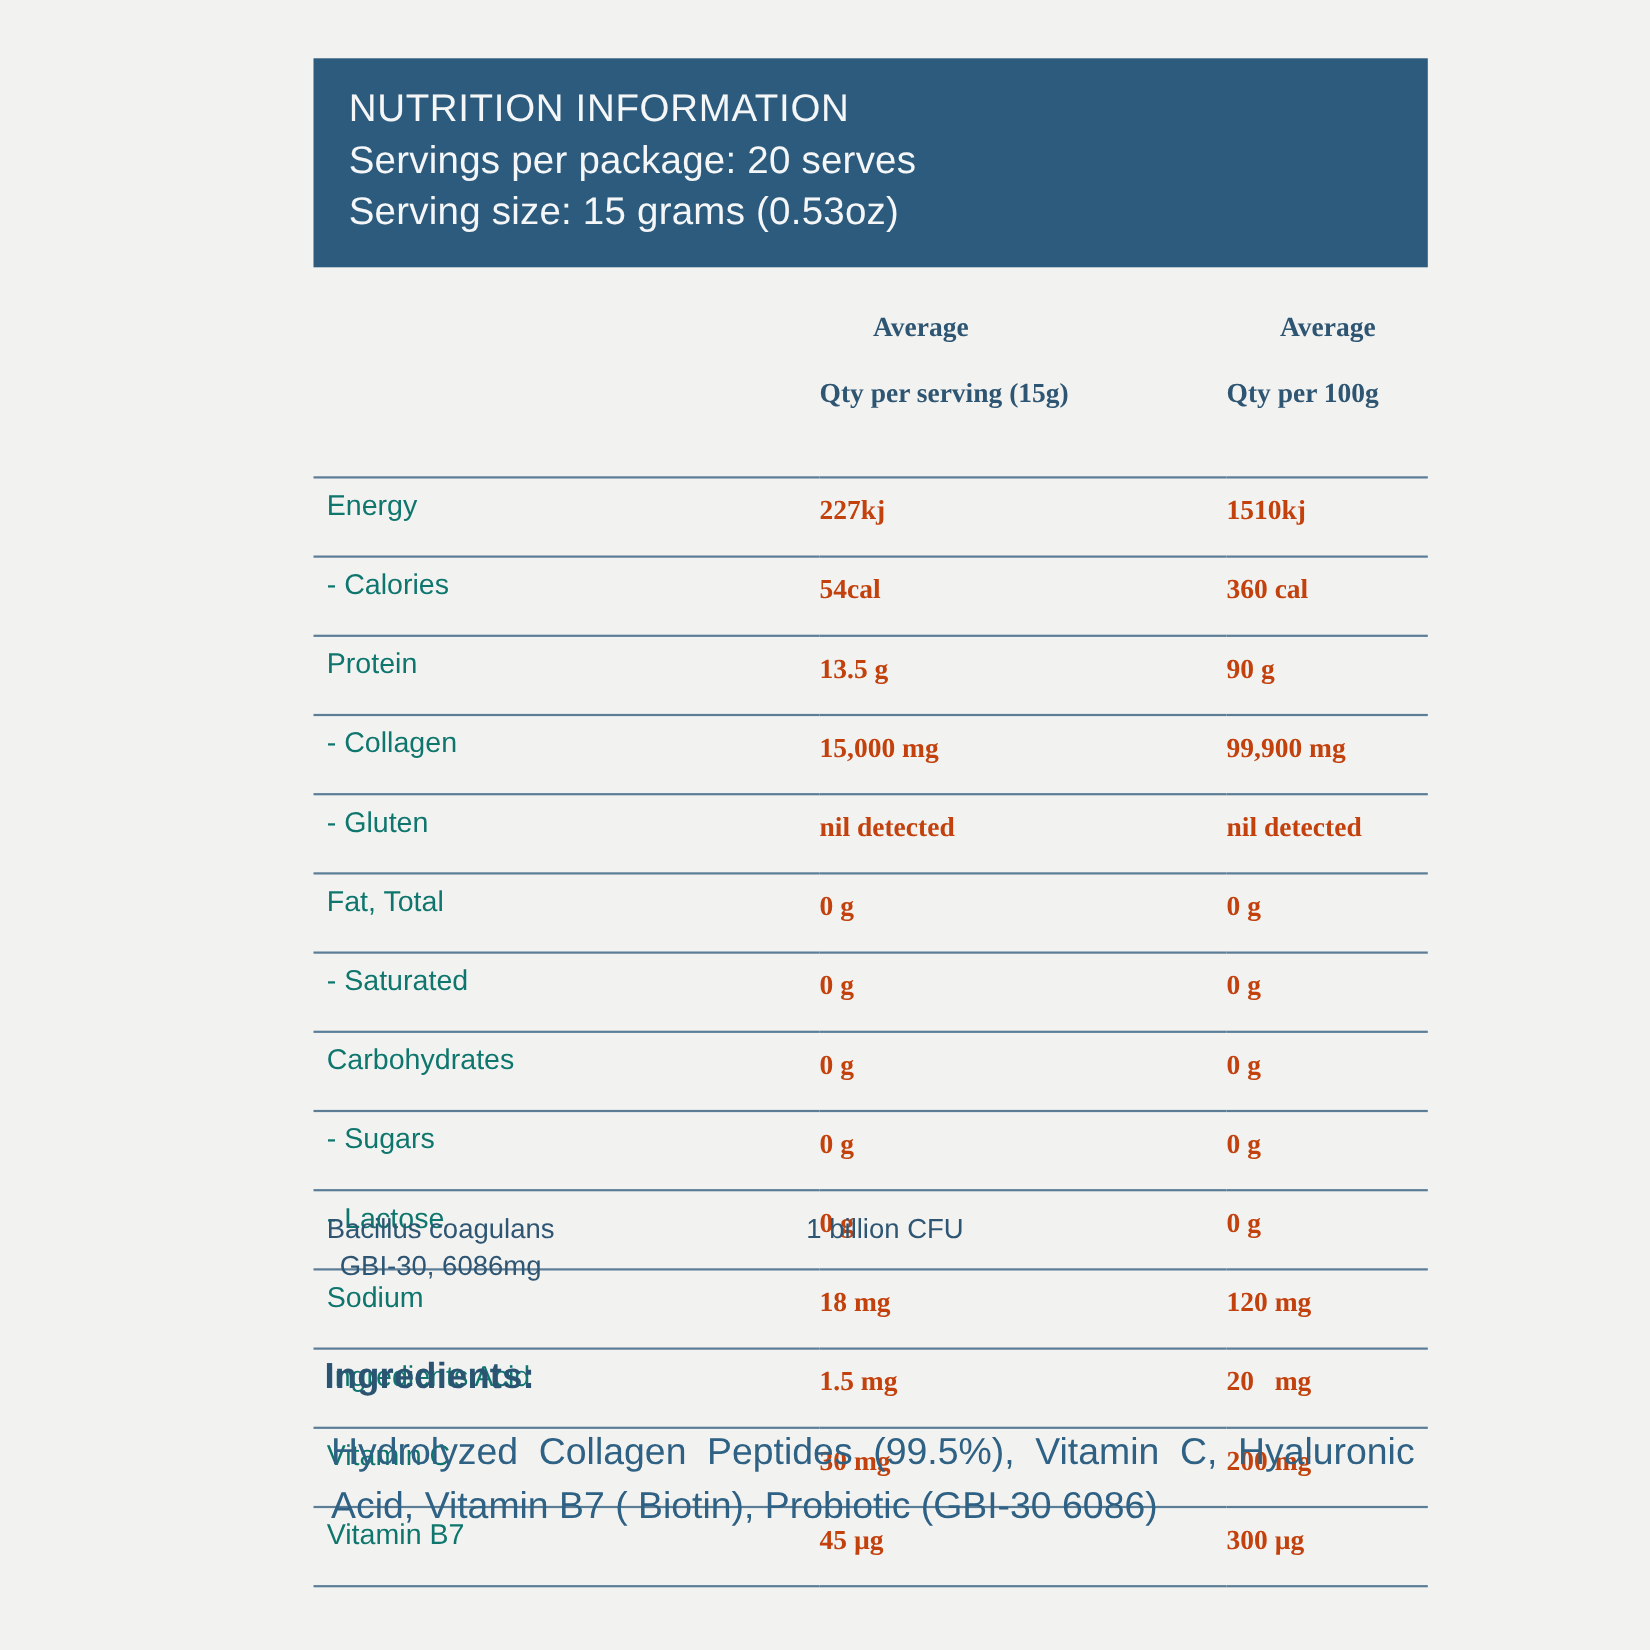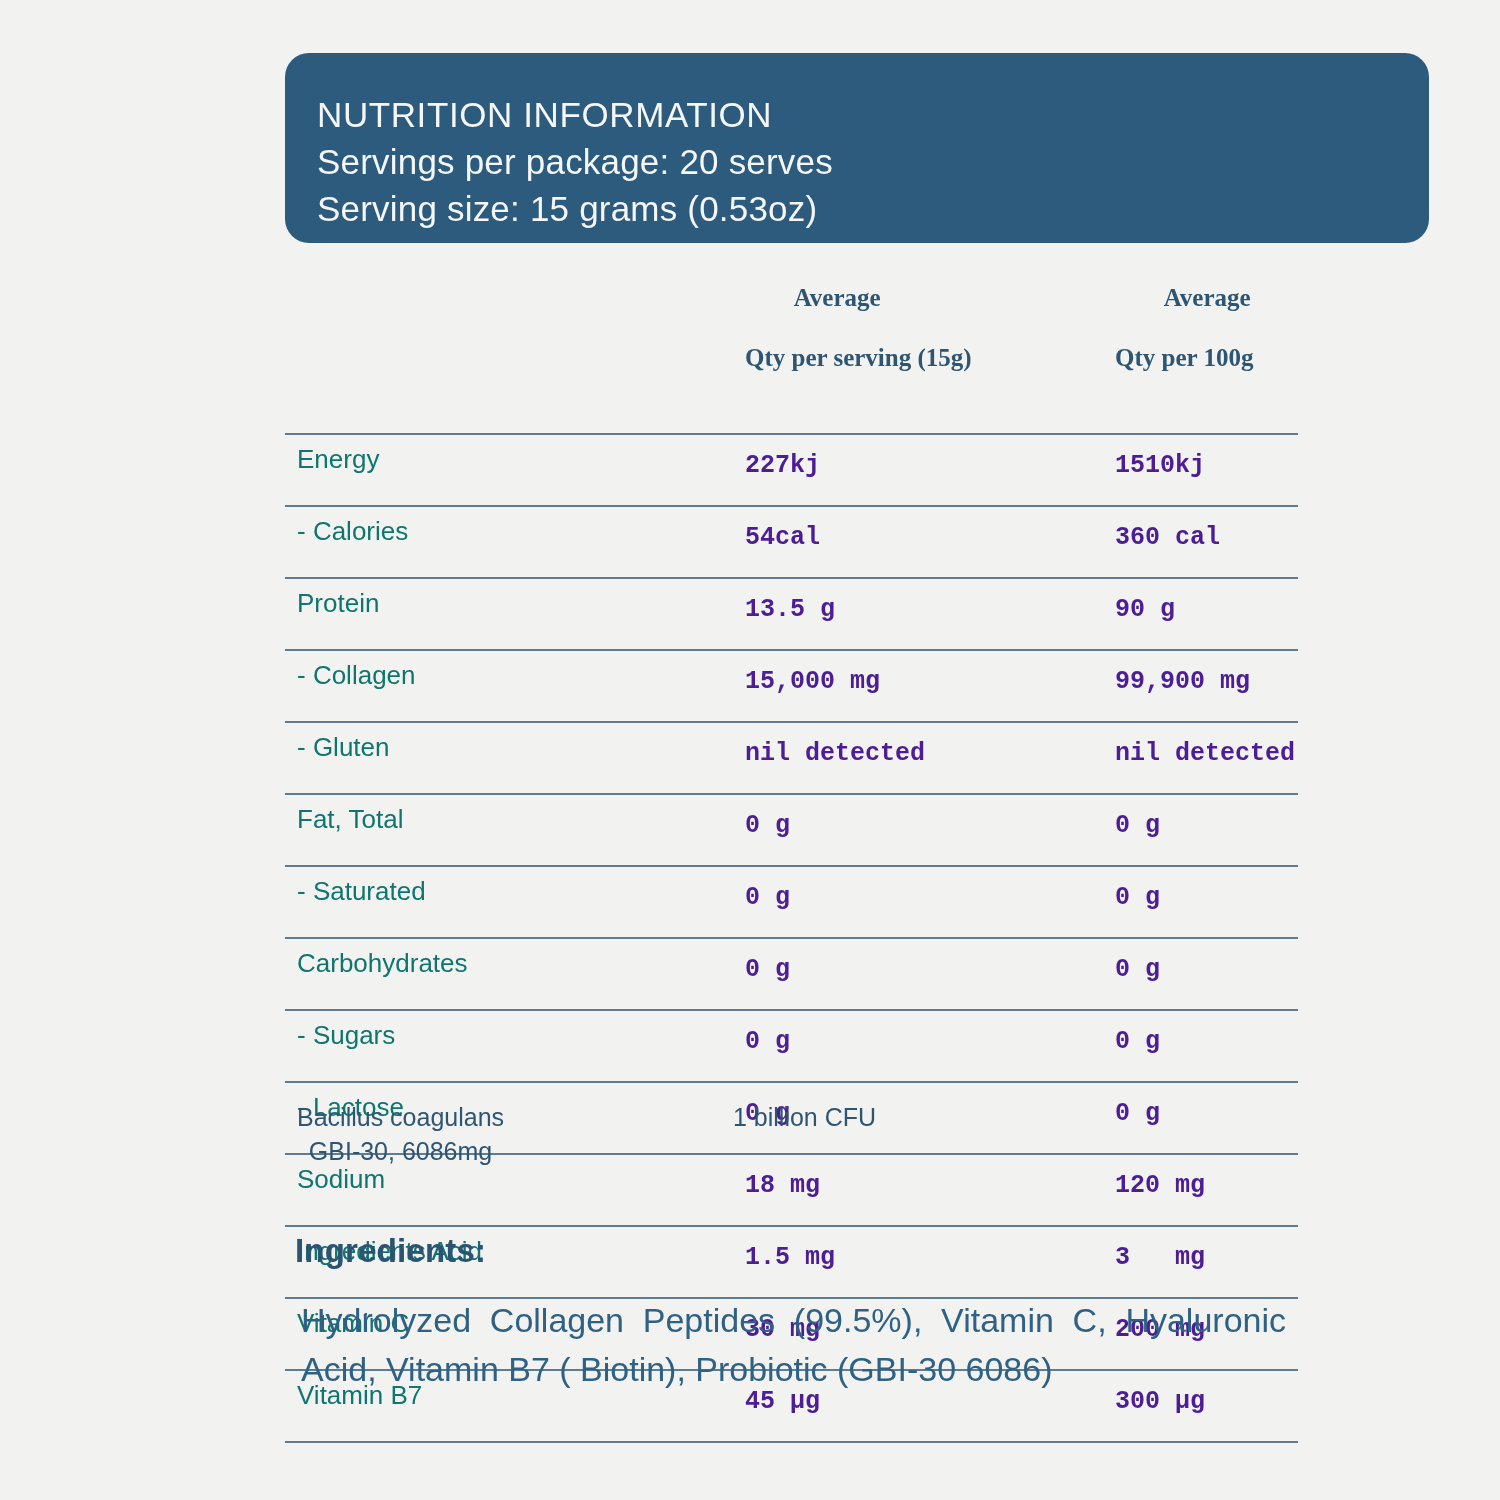--- a/index.html
+++ b/index.html
@@ -13,26 +13,25 @@
     font-family: "Liberation Sans", sans-serif;
     -webkit-font-smoothing: antialiased;
     overflow: hidden;
   }
 
   
   .nutrition-header {
     position: absolute;
     left: 285px;
     top: 53px;
-    width: 1144px;
+    width: 1013px;
     height: 190px;
     background: #2c5b7d;
     box-sizing: border-box;
-    padding: 38px 0 0 32px;
-    border-radius: 24px;
+    padding: 22px 0 0 32px;
   }
   .nutrition-header .line {
     color: #f4f6f7;
     font-size: 35px;
     line-height: 47px;
     letter-spacing: 0.2px;
     white-space: nowrap;
   }
   .nutrition-header .title {
     font-size: 35px;
@@ -85,24 +84,24 @@
   tr.nrow:last-child > td { border-bottom: 2px solid #5b7d96; }
 
   .lbl {
     font-family: "Liberation Sans", sans-serif;
     font-size: 26px;
     color: #0f766e;
     padding: 9px 0 0 12px !important;
     white-space: nowrap;
   }
   .val {
-    font-family: Liberation Mono, monospace;
+    font-family: Liberation Serif, serif;
     font-weight: bold;
     font-size: 25px;
-    color: #4c1d95;
+    color: #c2410c;
     padding: 16px 0 0 0 !important;
     white-space: pre;
   }
   .val.serv { padding-left: 0 !important; }
 
   
   .probiotic {
     position: absolute;
     left: 285px;
     width: 1013px;
@@ -232,21 +231,21 @@
       <td class="val">0 g</td>
     </tr>
     <tr class="nrow">
       <td class="lbl">Sodium</td>
       <td class="val serv">18 mg</td>
       <td class="val">120 mg</td>
     </tr>
     <tr class="nrow">
       <td class="lbl">Ingredients Acid</td>
       <td class="val serv">1.5 mg</td>
-      <td class="val">3   mg</td>
+      <td class="val">20   mg</td>
     </tr>
     <tr class="nrow">
       <td class="lbl">Vitamin C</td>
       <td class="val serv">30 mg</td>
       <td class="val">200 mg</td>
     </tr>
     <tr class="nrow">
       <td class="lbl">Vitamin B7</td>
       <td class="val serv">45 µg</td>
       <td class="val">300 µg</td>

